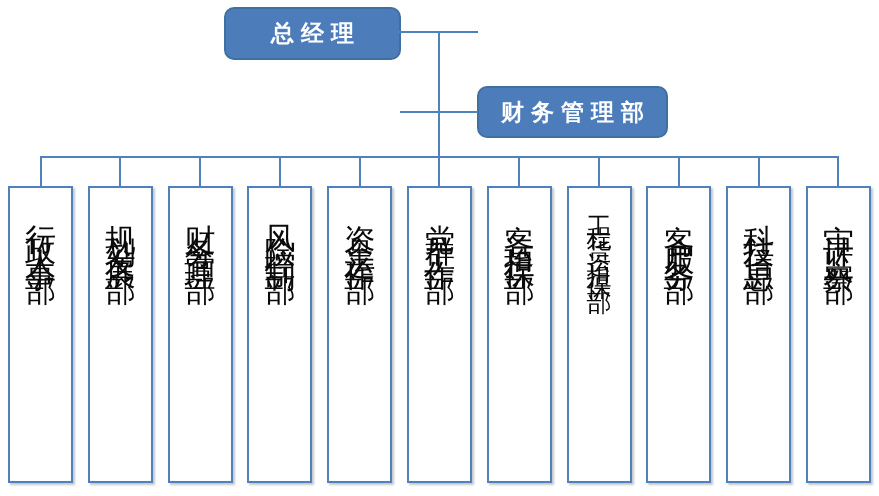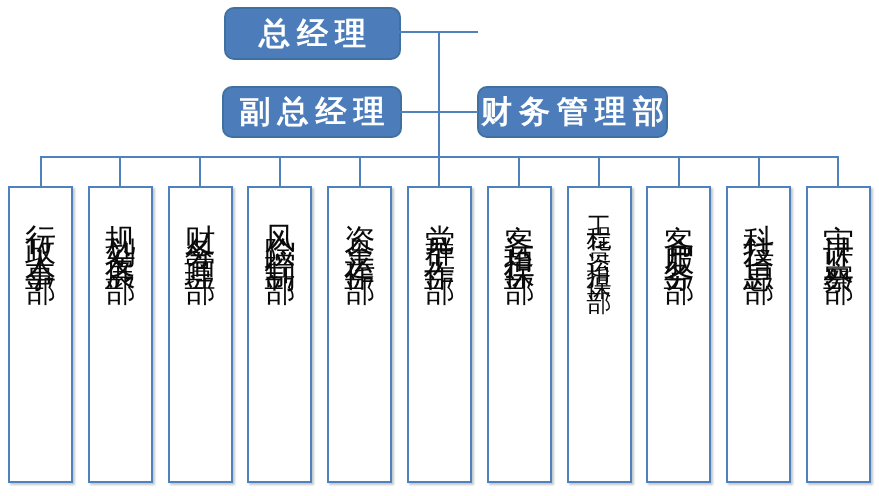--- a/index.html
+++ b/index.html
@@ -19,21 +19,21 @@
   .topbox {
     position: absolute;
     background: #4c7dba;
     border: 2px solid #40709f;
     border-radius: 10px;
     box-sizing: border-box;
     display: flex;
     align-items: center;
     justify-content: center;
     color: #ffffff;
-    font-size: 31px;
+    font-size: 23px;
     font-weight: bold;
     letter-spacing: 7px;
     text-indent: 7px;
     white-space: nowrap;
   }
   .topbox.gm   { left: 224px; top: 7px;  width: 177px; height: 53px; }
   .topbox.pcs  { left: 477px; top: 6px;  width: 192px; height: 54px; }
   .topbox.dgm  { left: 222px; top: 86px; width: 180px; height: 52px; }
   .topbox.dcs  { left: 477px; top: 86px; width: 191px; height: 52px; }
 
@@ -93,23 +93,20 @@
     padding-top: 8px;
   }
 </style>
 </head>
 <body>
 
 <div class="canvas">
 
   <div class="topbox gm">
     <span>总经理</span>
-  </div>
-  <div class="topbox dgm">
-    <span>副总经理</span>
   </div>
   <div class="topbox dcs">
     <span>财务管理部</span>
   </div>
 
   <div class="line hline1"></div>
   <div class="line hline2"></div>
   <div class="line vspine"></div>
   <div class="line hdist"></div>
 

